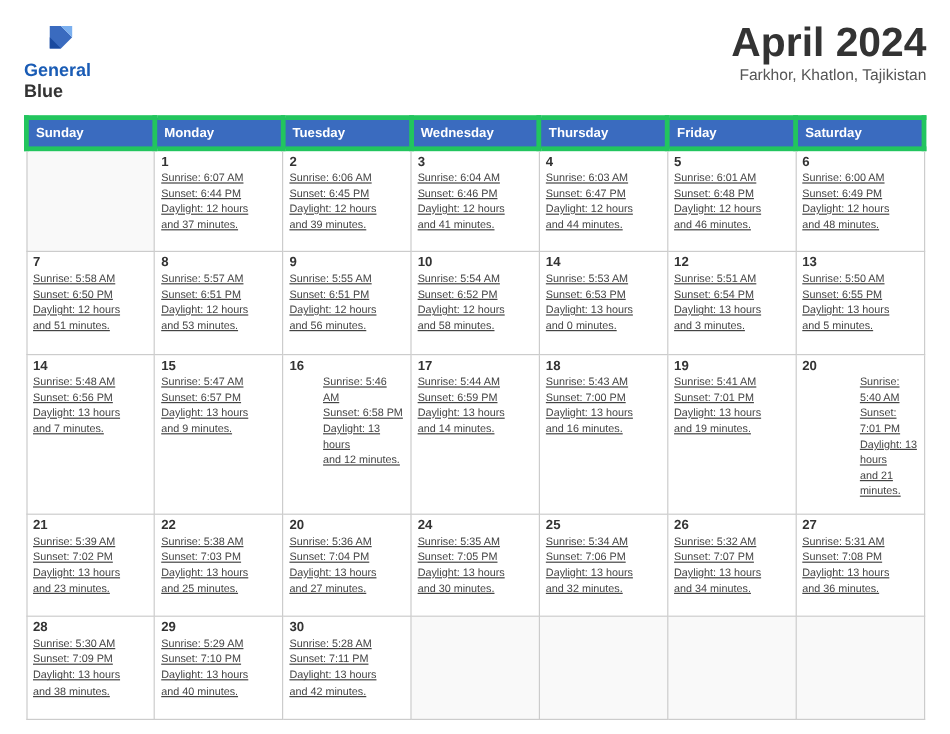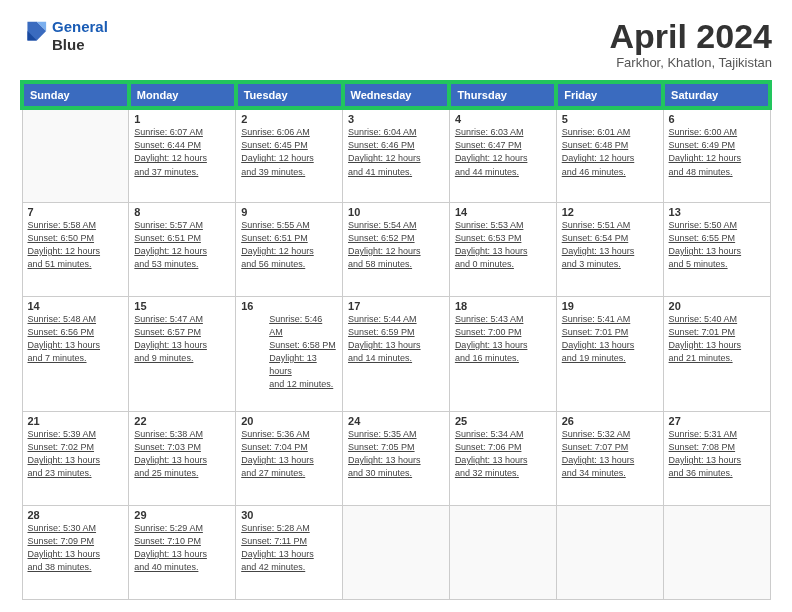--- a/index.html
+++ b/index.html
@@ -18,21 +18,23 @@
       flex-direction: column;
     }
     .header {
       display: flex;
       justify-content: space-between;
       align-items: flex-start;
       margin-bottom: 10px;
     }
     .logo {
       display: flex;
+      align-items: center;
       gap: 4px;
+      flex-direction: column;
     }
     .logo-text {
       font-size: 15px;
       font-weight: bold;
       color: #333;
       line-height: 1.2;
     }
     .logo-text span {
       color: #1a5cb5;
     }
@@ -265,21 +267,21 @@
           </td>
           <td>
             <div class="day-number">19</div>
             <div class="day-info" style="white-space: pre-line;">Sunrise: 5:41 AM
 Sunset: 7:01 PM
 Daylight: 13 hours
 and 19 minutes.</div>
           </td>
           <td>
             <div class="day-number">20</div>
-            <div class="day-info" style="white-space: pre-line;">Sunrise: 5:40 AM
+            <div class="day-info" style="white-space: pre-line; margin-left: 48px;">Sunrise: 5:40 AM
 Sunset: 7:01 PM
 Daylight: 13 hours
 and 21 minutes.</div>
           </td>
         </tr>
         <tr>
           <td>
             <div class="day-number">21</div>
             <div class="day-info" style="white-space: pre-line;">Sunrise: 5:39 AM
 Sunset: 7:02 PM

